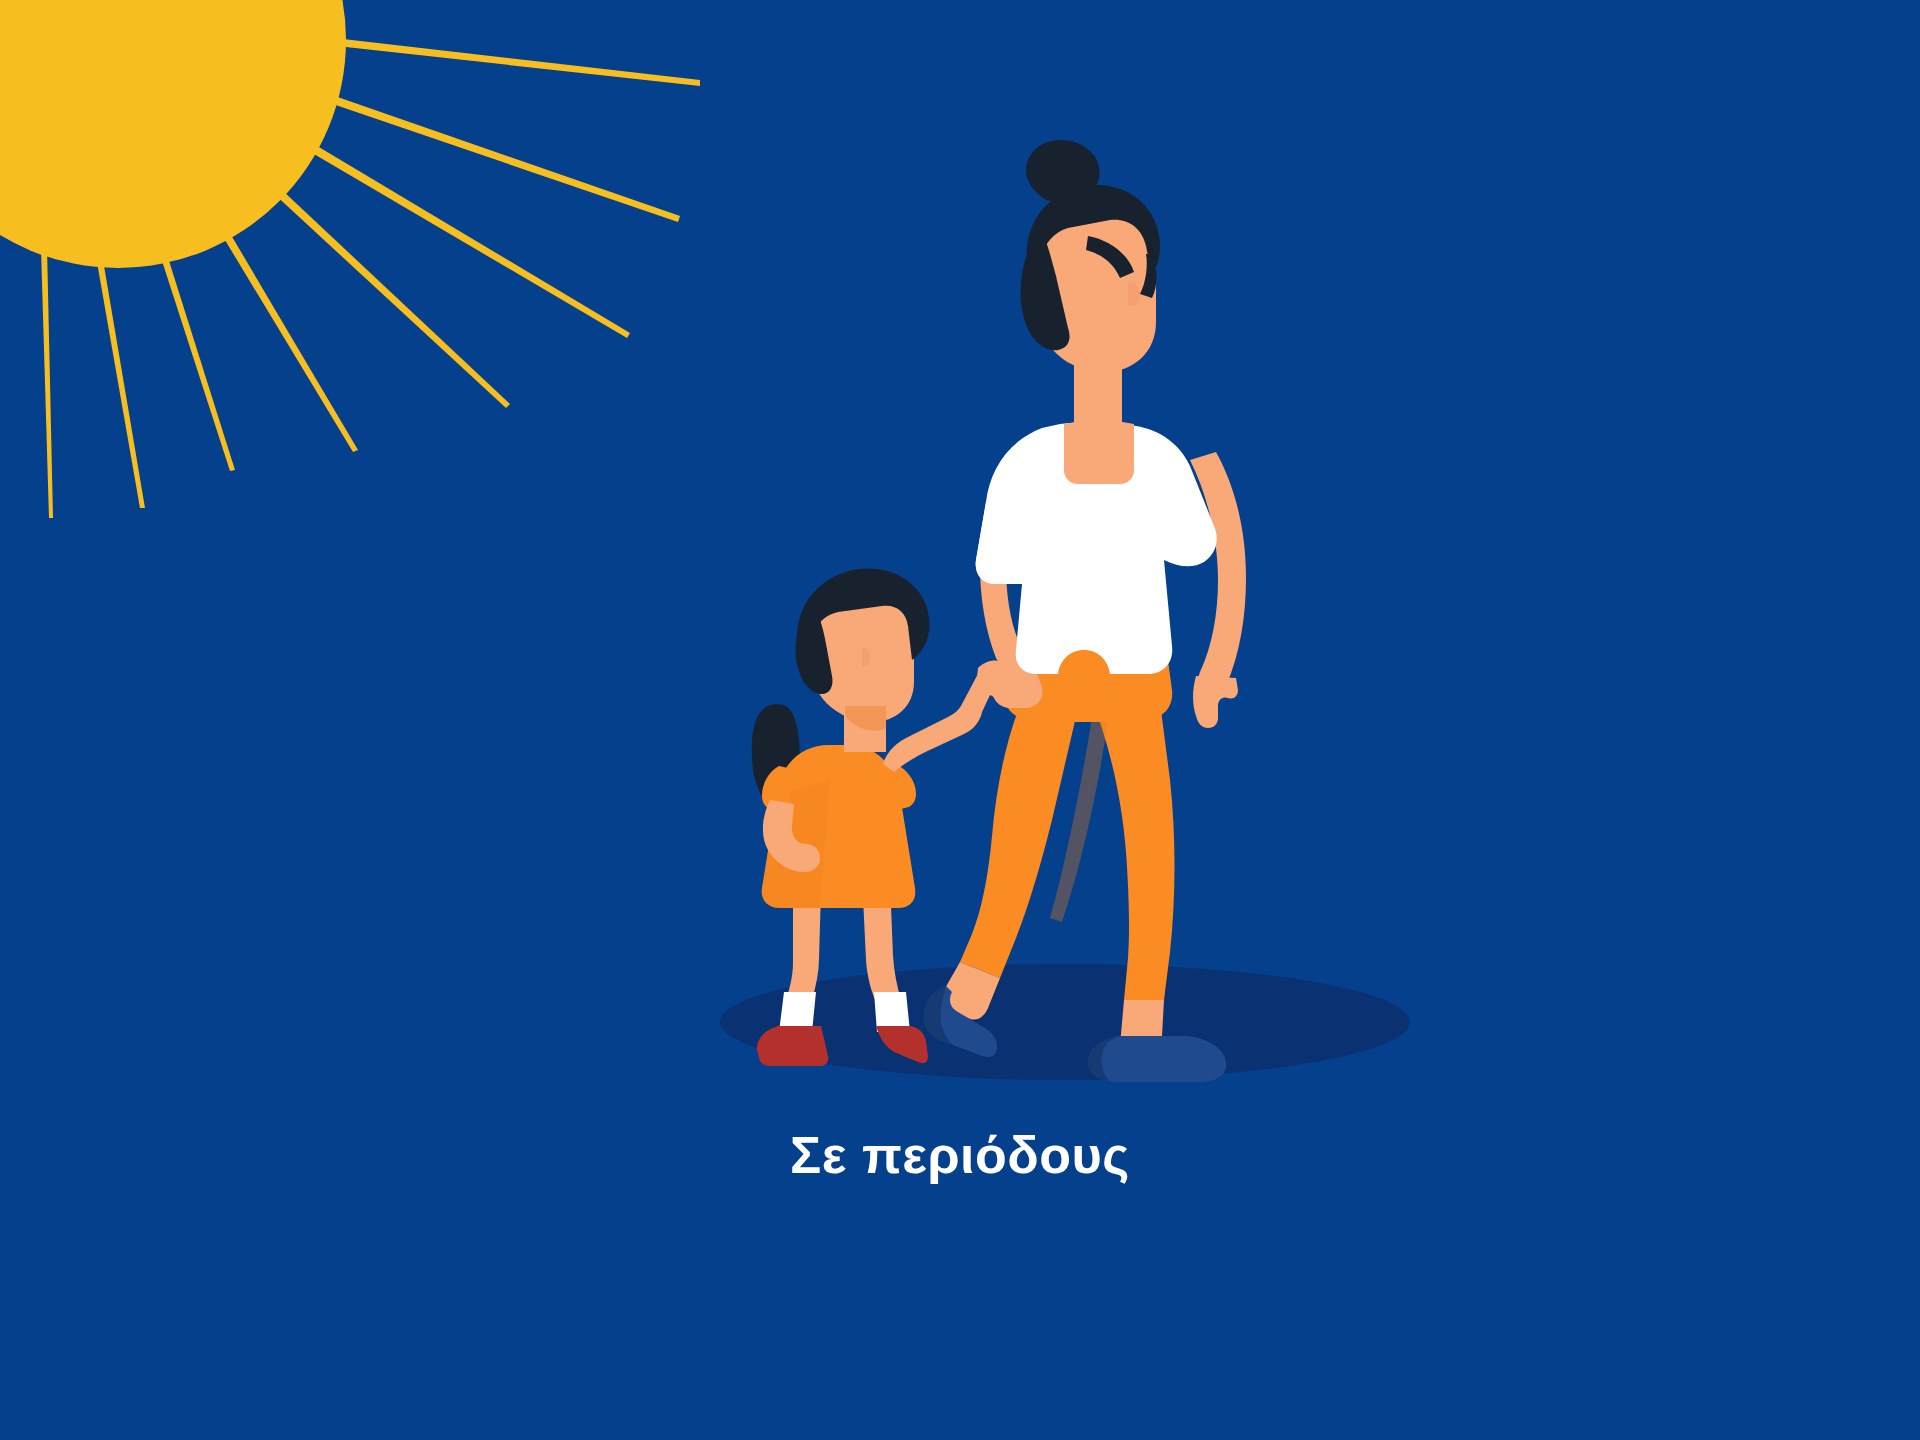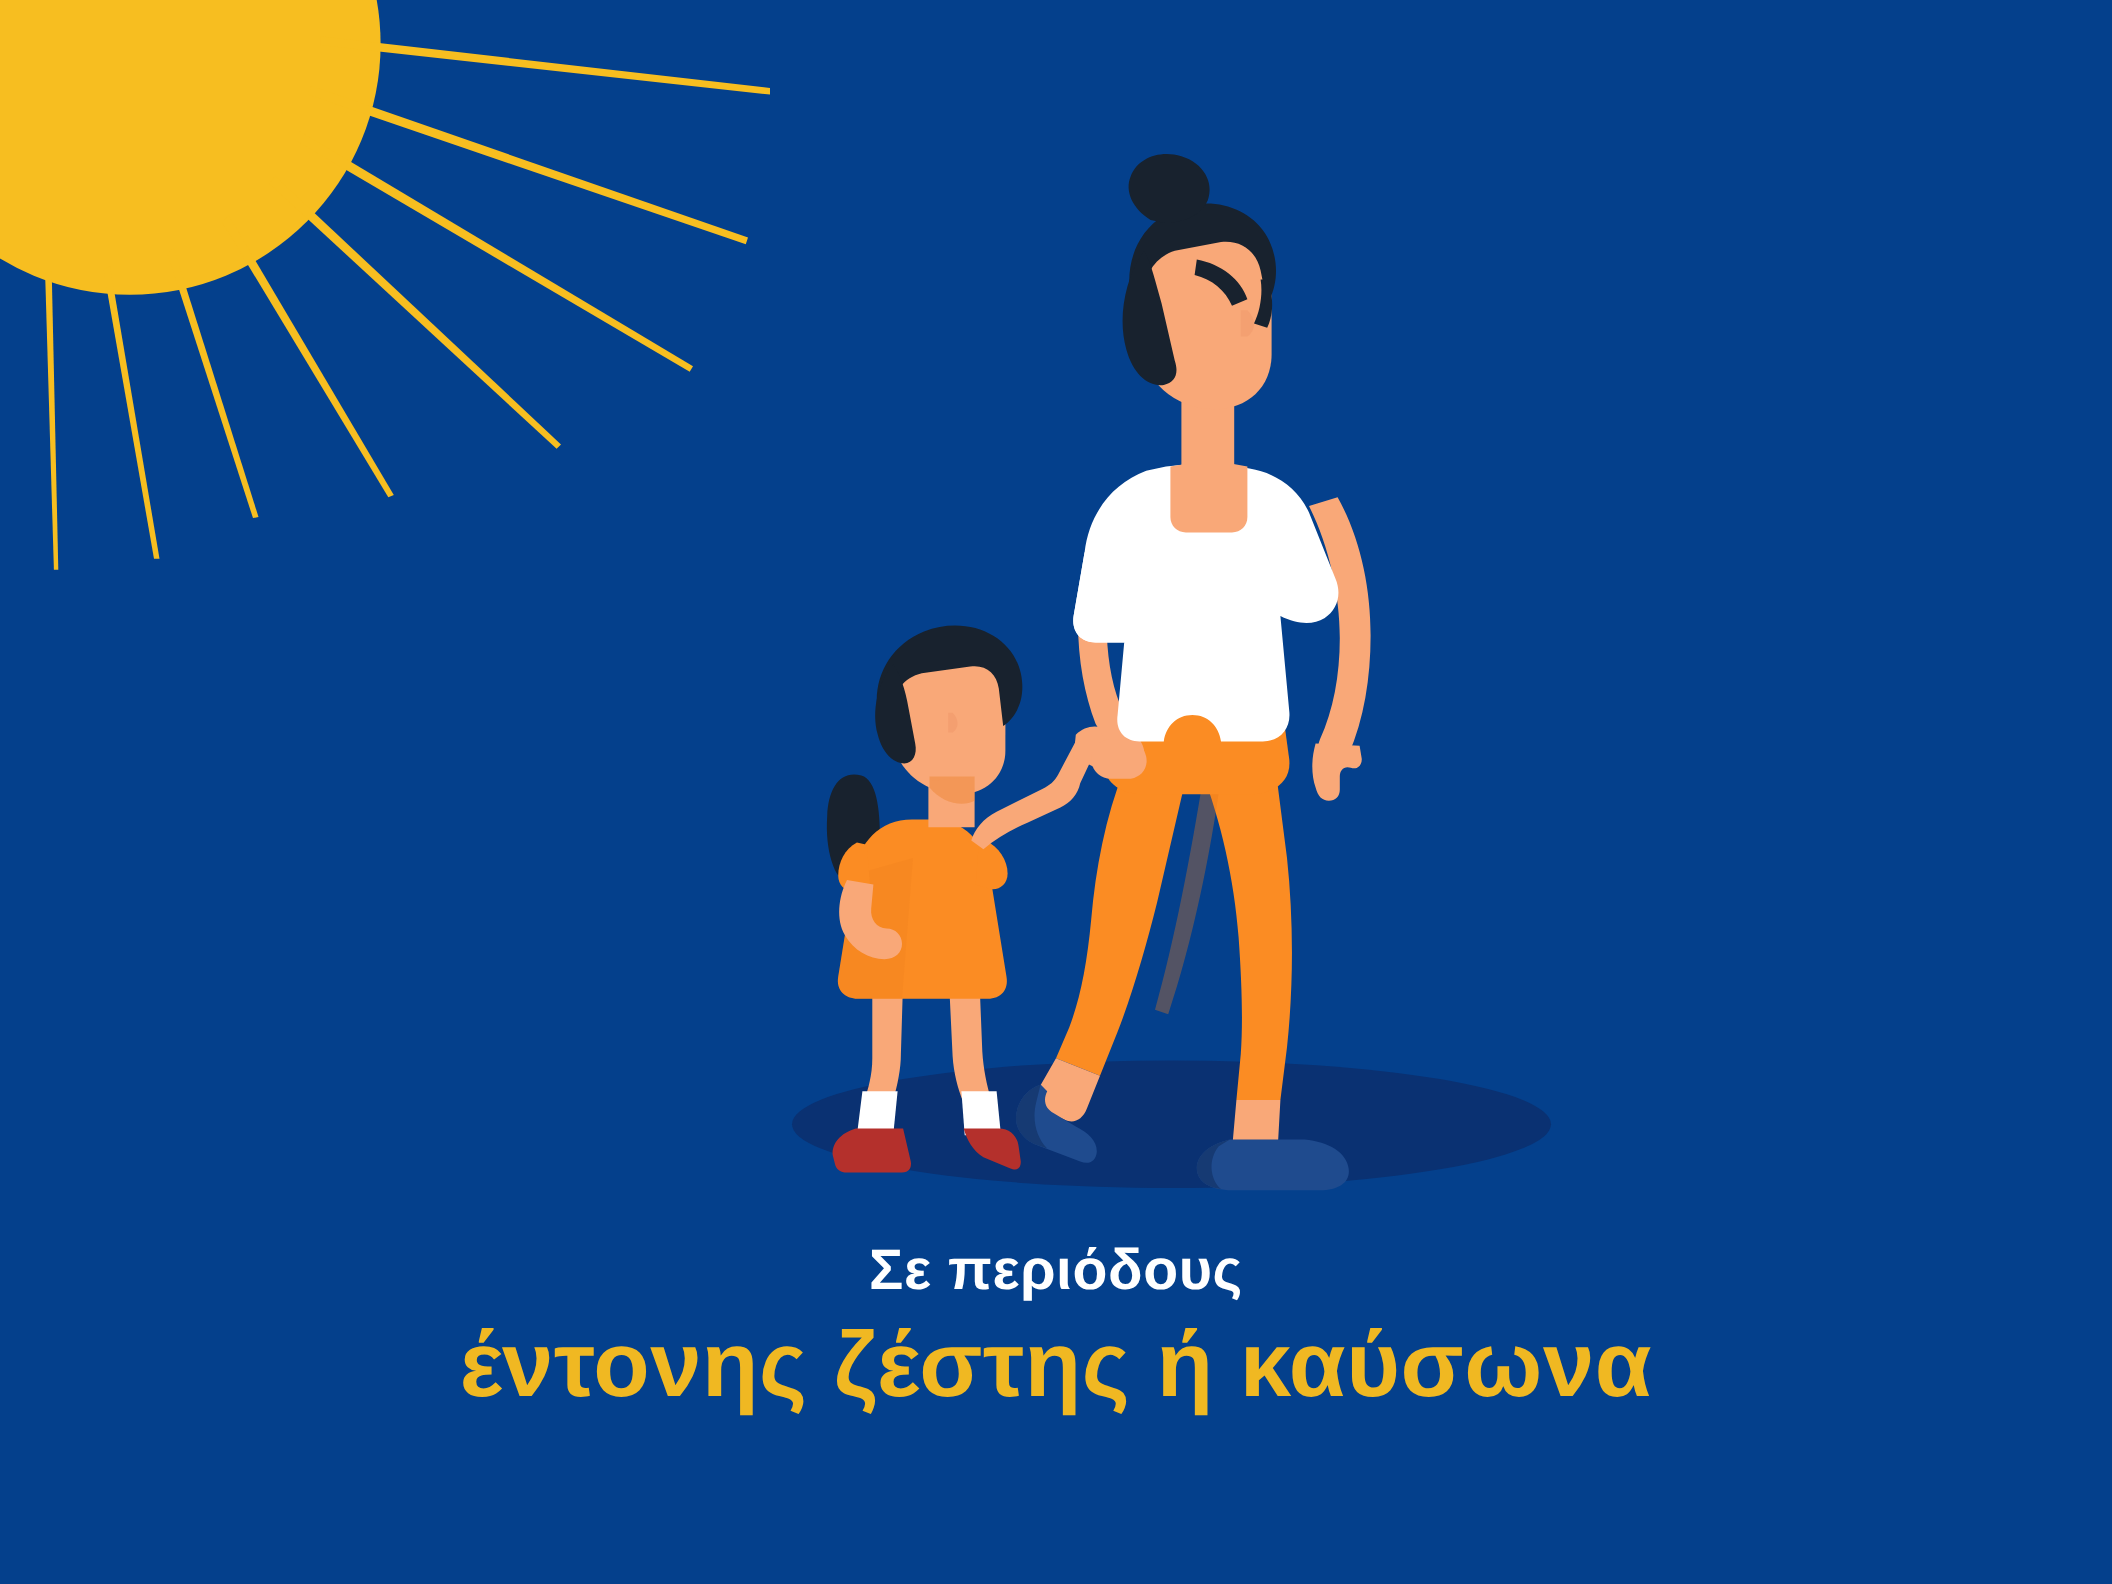--- a/index.html
+++ b/index.html
@@ -206,16 +206,15 @@
 
       <path d="M1088,236 C1110,240 1128,254 1134,272 L1120,278
                C1114,264 1102,254 1086,250 Z" fill="#18222E"></path>
 
       <path d="M1134,282 C1142,290 1142,300 1134,306 L1128,306 L1128,282 Z" fill="#F0976A" opacity="0.5"></path>
     </g>
   </svg>
 
   <div class="caption-block">
     <p class="caption-line-1">Σε περιόδους</p>
-    <p class="caption-line-2">έντονης ζέστης ή καύσωνα</p>
   </div>
 
 </div>
 
 </body></html>

